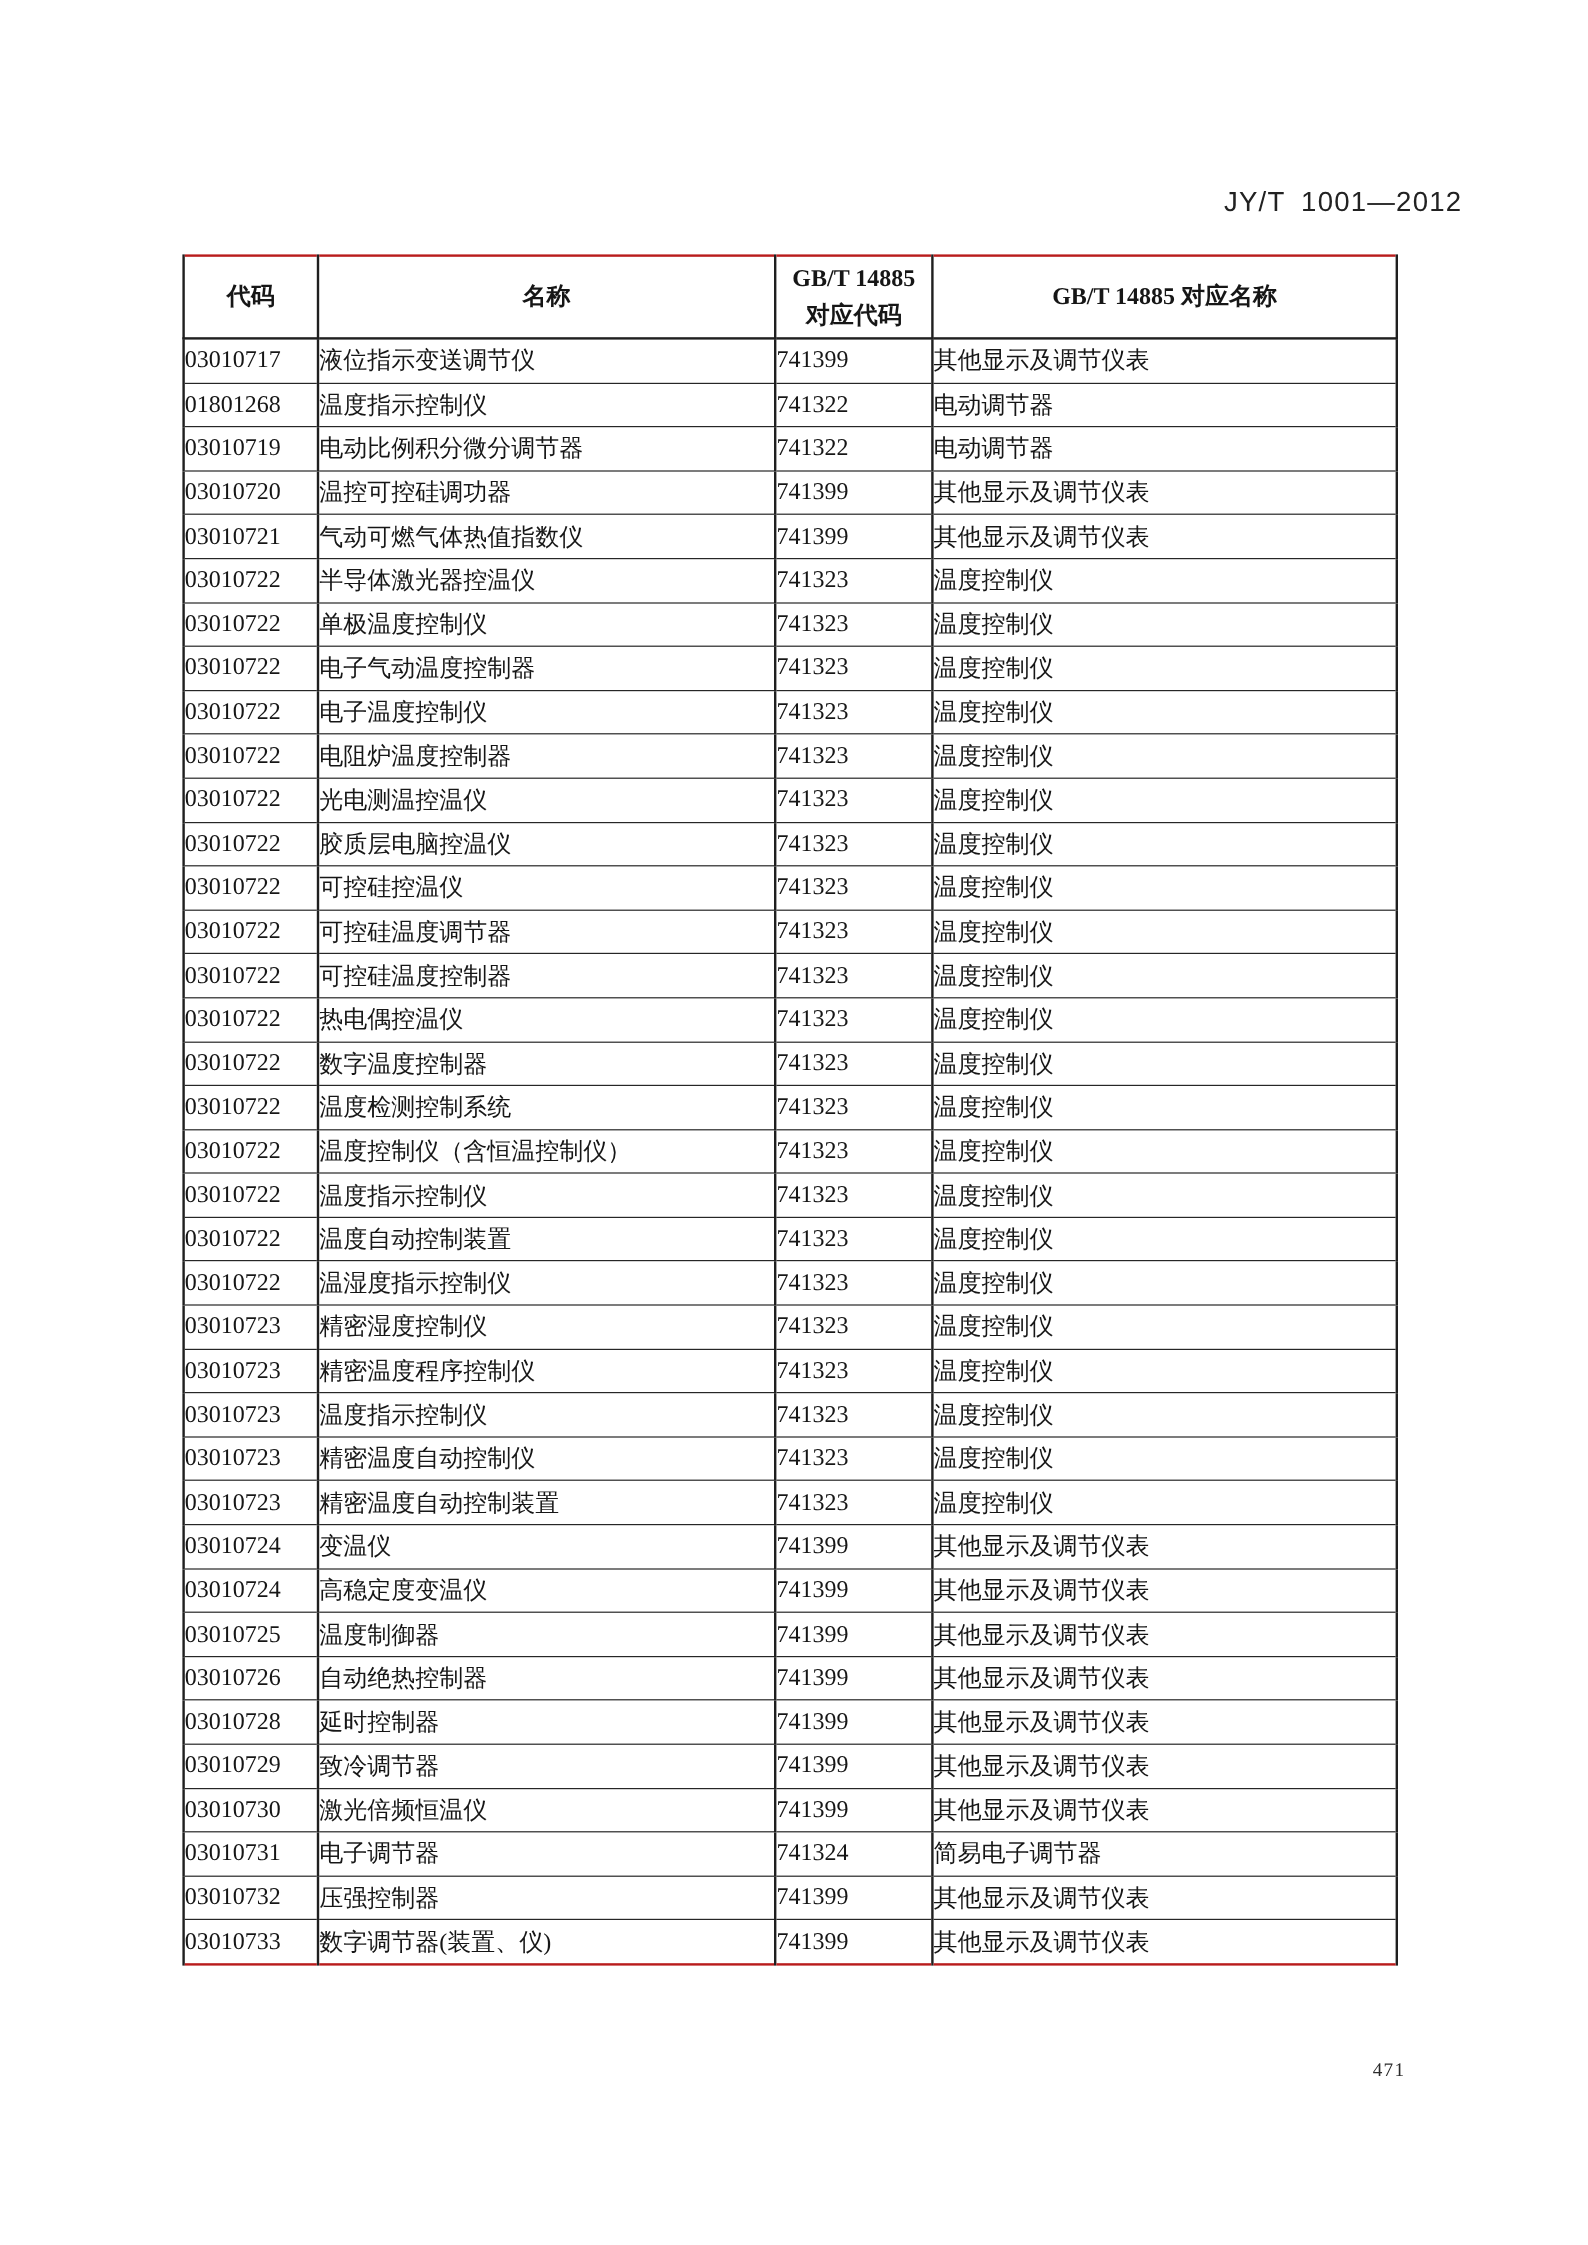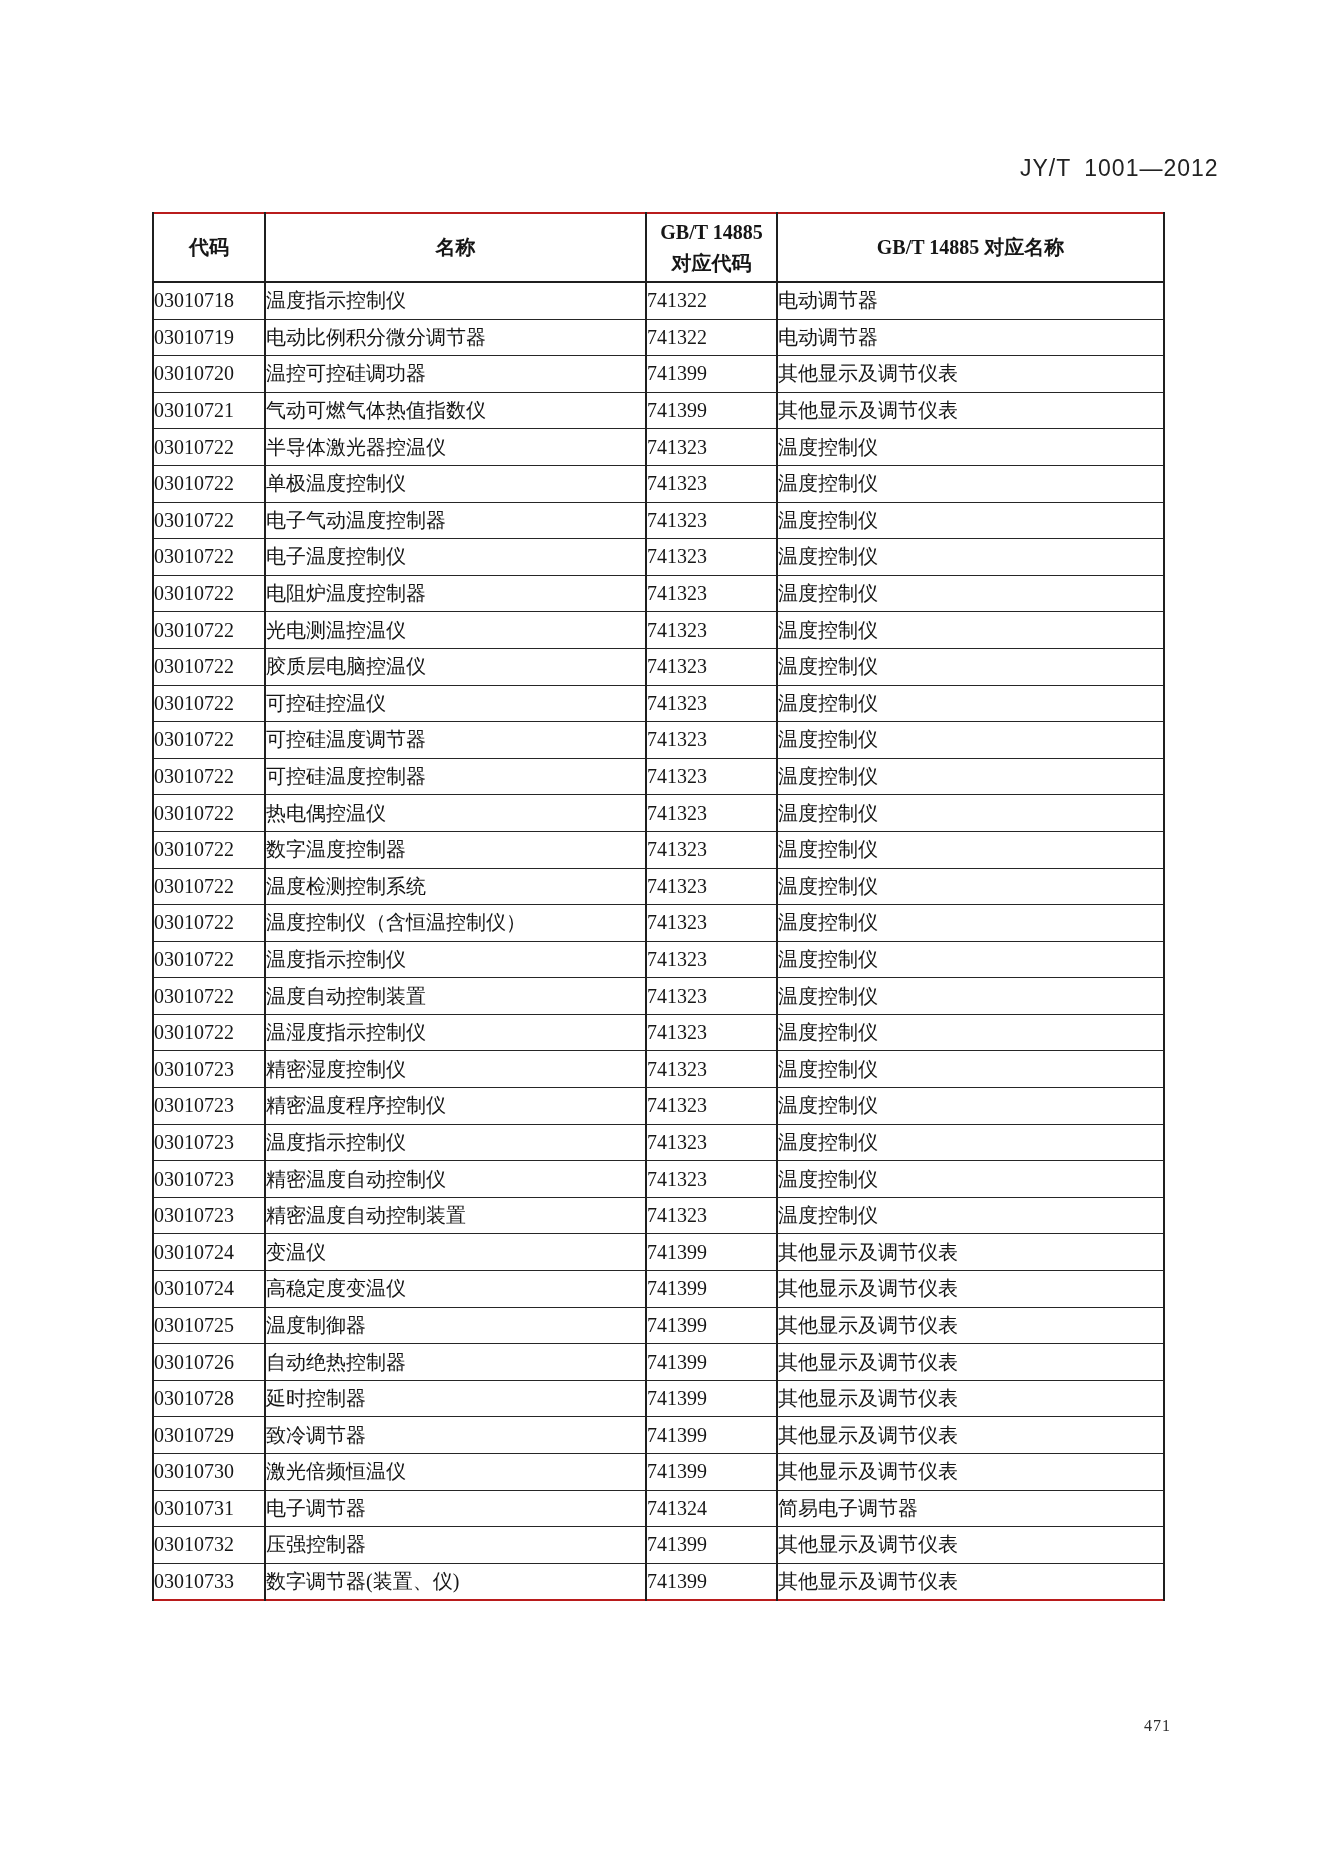--- a/index.html
+++ b/index.html
@@ -96,21 +96,27 @@
       <th>名称</th>
       <th class="hdr-two-line">
         <span>GB/T 14885</span>
         <span>对应代码</span>
       </th>
       <th>GB/T 14885 对应名称</th>
     </tr>
   </thead>
   <tbody>
       <tr>
-    <td class="cell-code">03010718</td>
+    <td class="cell-code">03010717</td>
+    <td class="cell-name">液位指示变送调节仪</td>
+    <td class="cell-gbt-code">741399</td>
+    <td class="cell-gbt-name">其他显示及调节仪表</td>
+  </tr>
+      <tr>
+    <td class="cell-code">01801268</td>
     <td class="cell-name">温度指示控制仪</td>
     <td class="cell-gbt-code">741322</td>
     <td class="cell-gbt-name">电动调节器</td>
   </tr>
       <tr>
     <td class="cell-code">03010719</td>
     <td class="cell-name">电动比例积分微分调节器</td>
     <td class="cell-gbt-code">741322</td>
     <td class="cell-gbt-name">电动调节器</td>
   </tr>

